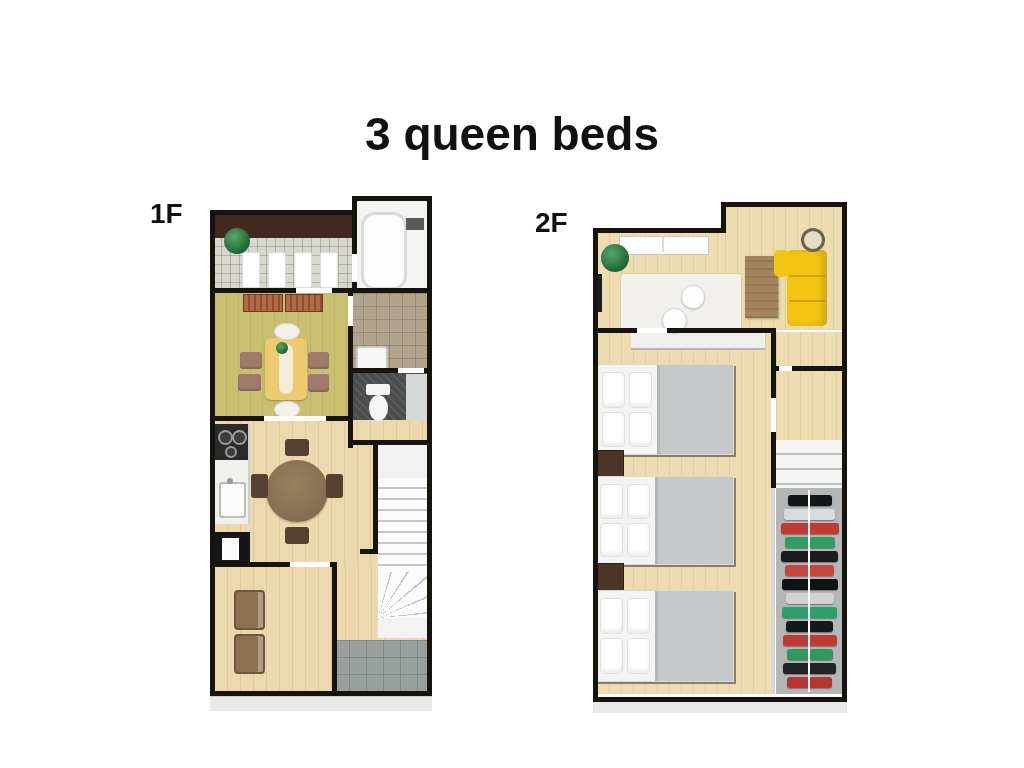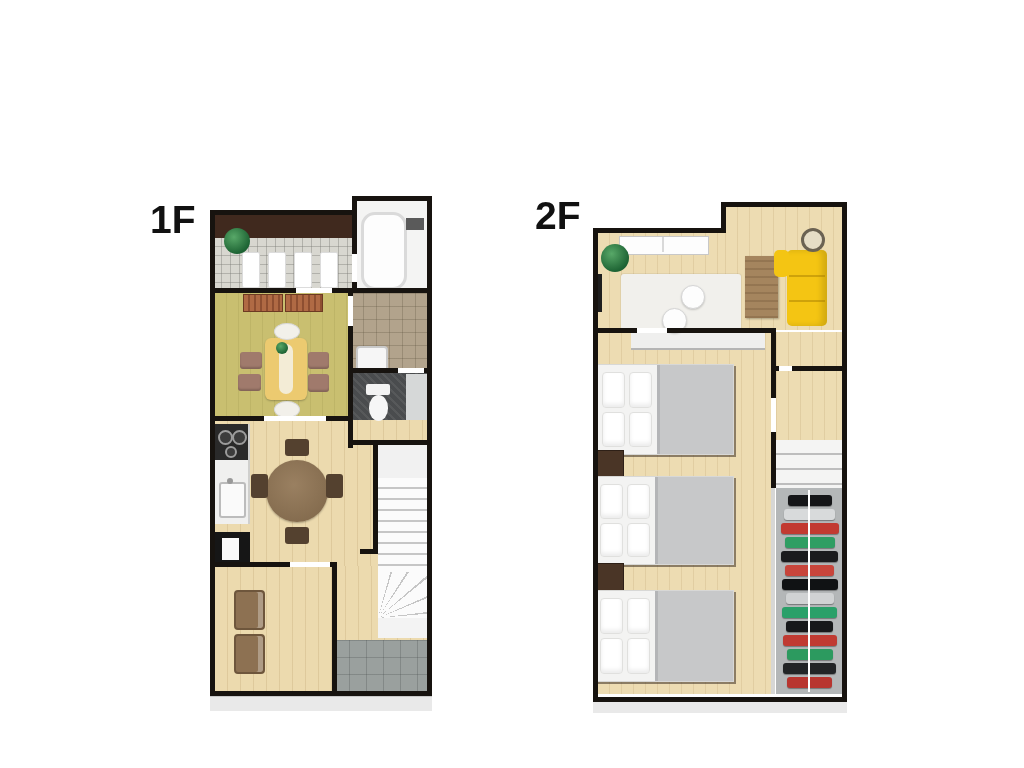--- a/index.html
+++ b/index.html
@@ -1,23 +1,23 @@
 <!DOCTYPE html>
 <html style="--background: #ffffff; --text: #111111; --wall: #17130f; --wall-face: #e9e9e9; --wood-floor: #ecdaae; --wood-floor-2: #eddcb2; --olive-floor: #c9bf70; --tile-entrance: #d8d7d0; --tile-washroom: #b2a38c; --tile-toilet: #4a4c4e; --tile-utility: #9aa09e; --entrance-brown: #40291e; --dining-table: #ecca70; --cushion: #a07a6c; --chair-dark: #54412f; --kitchen-dark: #2a2a2a; --sofa-yellow: #f4c513; --desk-wood: #a5855e; --rug: #f1f0ec; --bed-sheet: #f3f3f2; --bed-blanket: #c7c8c9; --bed-frame: #3c2f24; --nightstand: #4a3526; --stair-tread: #c6c6c6; --closet-back: #b4b7b8;"><head>
 <meta charset="utf-8">
 <style>
   html,body{margin:0;padding:0;background:#fff;}
   .canvas{position:relative;width:1024px;height:768px;background:var(--background);overflow:hidden;font-family:"Liberation Sans",sans-serif;}
   .r{position:absolute;}
   .title-line{position:absolute;left:0;width:100%;text-align:center;color:var(--text);font-weight:700;}
   #t1{top:48px;font-size:46px;letter-spacing:-1px;}
   #t2{top:107px;font-size:46px;}
-  .floor-label{position:absolute;font-size:39px;font-weight:600;color:var(--text);}
+  .floor-label{position:absolute;font-size:28px;font-weight:600;color:var(--text);}
   #fl1{left:150px;top:198px;}
-  #fl2{left:535px;top:194px;}
+  #fl2{left:535px;top:207px;}
   .plan{position:absolute;}
   #plan1{left:210px;top:196px;width:222px;height:516px;}
   #plan2{left:593px;top:202px;width:254px;height:512px;}
 
   .wall{background:var(--wall);z-index:20;}
   .gap{background:#ffffff;z-index:21;}
   .band{background:var(--wall-face);border-top:1px solid #c9c9c9;z-index:5;}
   .wood{background:var(--wood-floor);background-image:repeating-linear-gradient(90deg, rgba(150,115,60,.16) 0 1px, transparent 1px 13px);}
   .wood2{background:var(--wood-floor-2);background-image:repeating-linear-gradient(90deg, rgba(150,115,60,.14) 0 1px, transparent 1px 12px);}
   .plant{border-radius:50%;background:radial-gradient(circle at 38% 35%, #58a868, #1e6434 70%, #14502a);z-index:12;}
@@ -159,20 +159,21 @@
   .w2i{left:183px;top:164px;width:67px;height:5px;}
   .w2j{left:178px;top:286px;width:4px;height:206px;background:#d7d7d5;z-index:20;}
   .g2a{left:44px;top:126px;width:30px;height:5px;}
   .g2c{left:178px;top:196px;width:5px;height:34px;}
   .g2d{left:186px;top:164px;width:13px;height:5px;}
 </style>
 </head>
 <body>
 
 <div class="canvas">
+  <div id="t2" class="title-line">3 queen beds</div>
   <div id="fl1" class="floor-label">1F</div>
   <div id="fl2" class="floor-label">2F</div>
 
   <div id="plan1" class="plan">
 
     <div class="r p1-genkan-band"></div>
     <div class="r p1-genkan-tile"></div>
     <div class="r p1-bath"></div>
     <div class="r p1-dining"></div>
     <div class="r p1-wash"></div>

